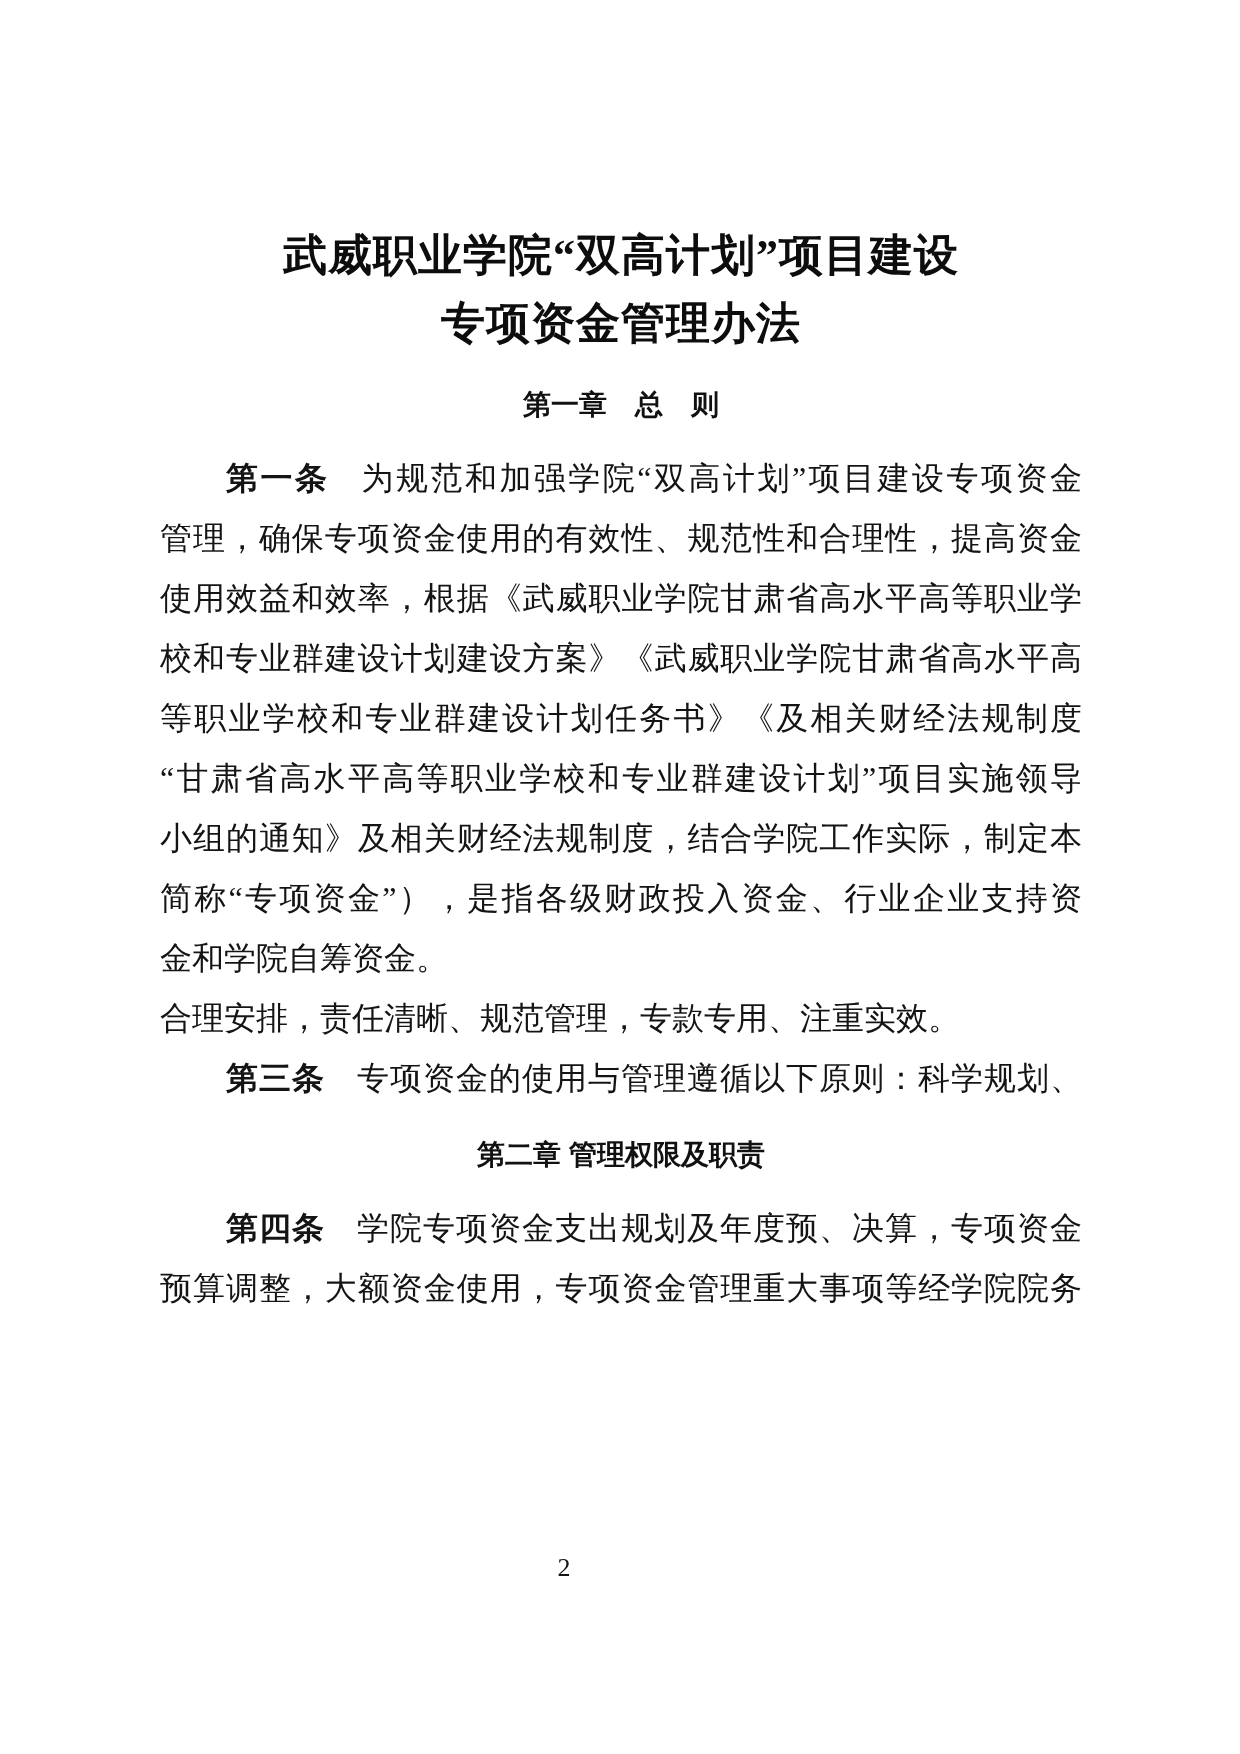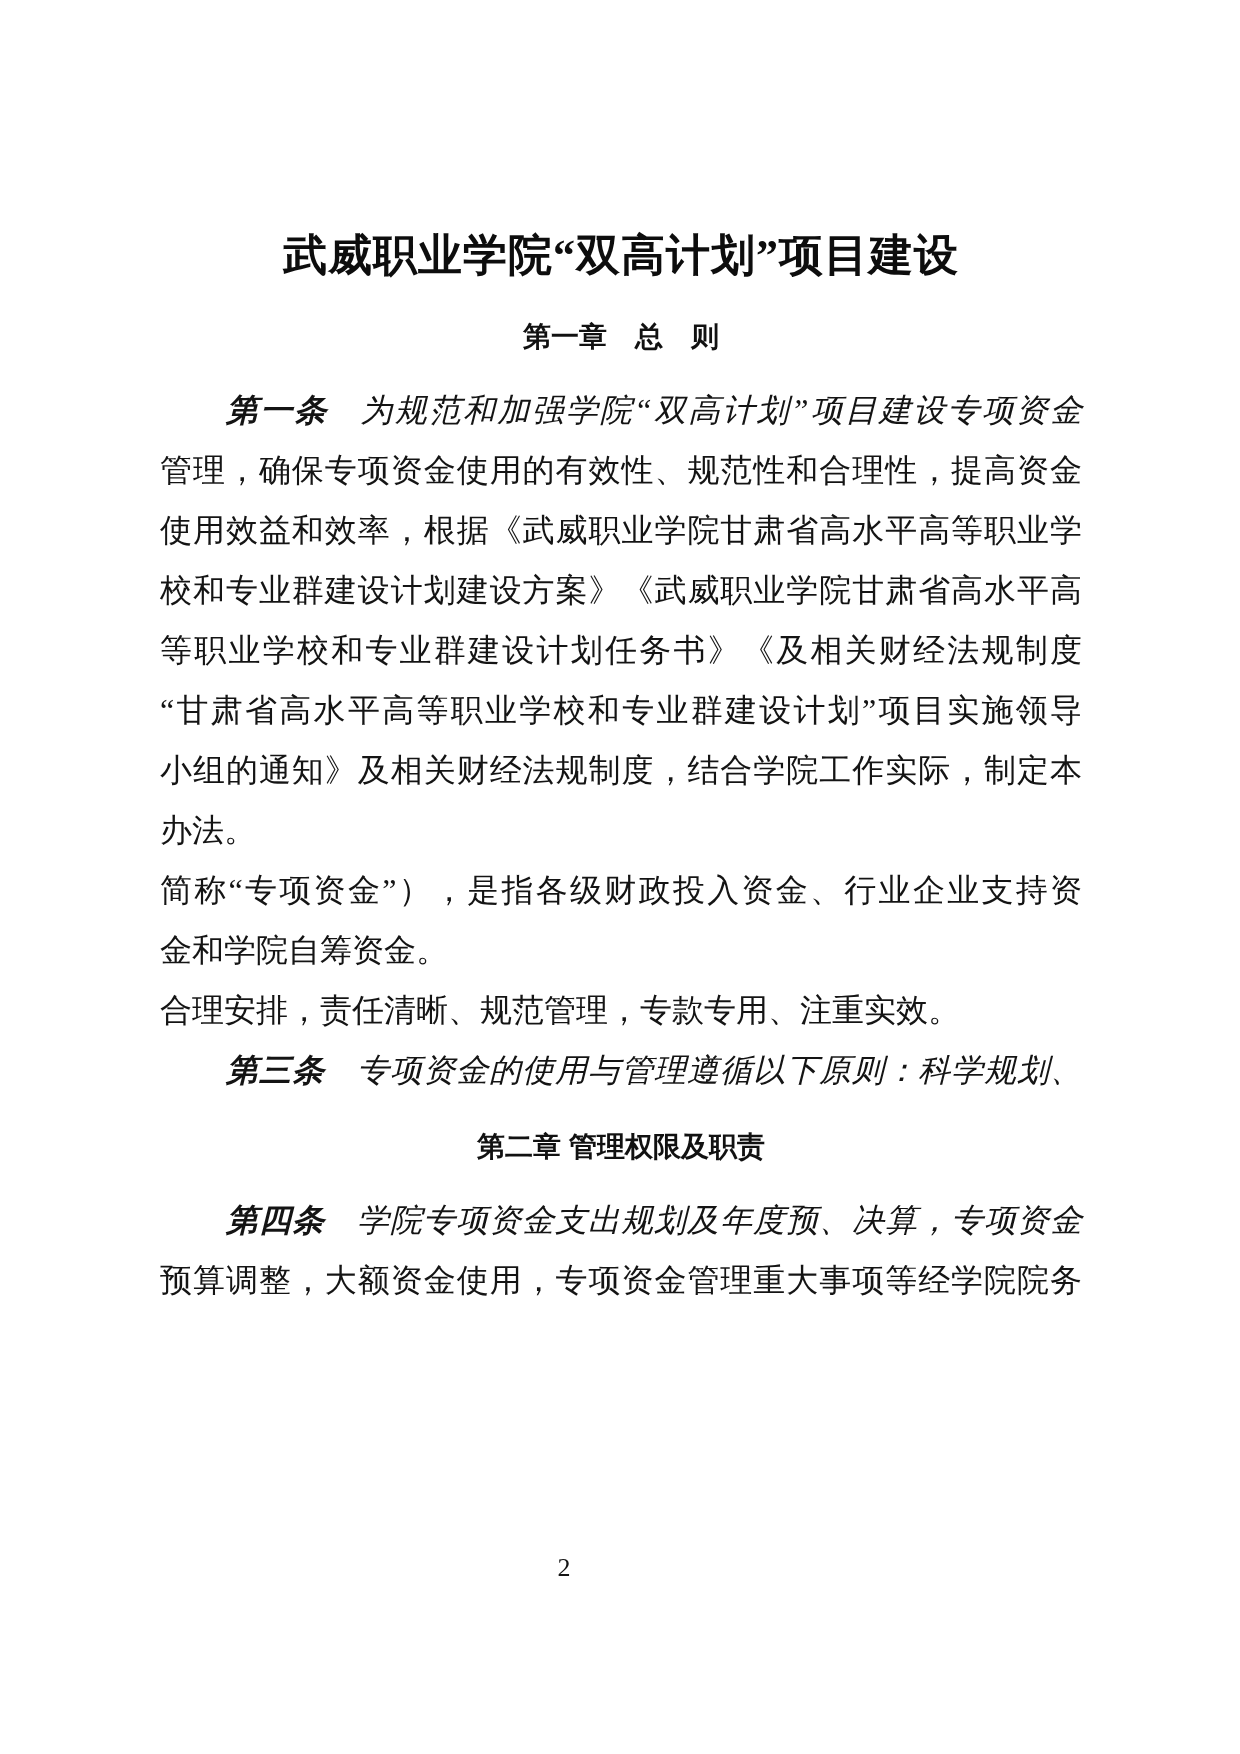--- a/index.html
+++ b/index.html
@@ -44,21 +44,21 @@
     margin-top: 14px;
     font-size: 32px;
   }
   .body-line {
     line-height: 60px;
     white-space: nowrap;
     text-align: justify;
   }
   .line-full  { text-align-last: justify; white-space: normal; }
   .line-end   { text-align-last: left;    white-space: normal; }
-  .line-first { padding-left: 66px; font-style: italic; }
+  .line-first { padding-left: 66px; }
   .article-lead {
     font-weight: 700;
     margin-right: 32px;
   }
   .page-number {
     position: absolute;
     left: 0;
     top: 1548px;
     width: 100%;
     text-align: center;
@@ -67,31 +67,31 @@
     color: #141414;
   }
 </style>
 </head>
 <body>
 
 <div class="page">
   <div class="content">
     <div class="doc-title">
       <div>武威职业学院“双高计划”项目建设</div>
+      <div>专项资金管理办法</div>
     </div>
     <div class="doc-body">
         <div class="chapter-heading">第一章　总　则</div>
         <div class="body-line line-full line-first"><span class="article-lead">第一条</span><span>为规范和加强学院“双高计划”项目建设专项资金</span></div>
         <div class="body-line line-full"><span>管理，确保专项资金使用的有效性、规范性和合理性，提高资金</span></div>
         <div class="body-line line-full"><span>使用效益和效率，根据《武威职业学院甘肃省高水平高等职业学</span></div>
         <div class="body-line line-full"><span>校和专业群建设计划建设方案》《武威职业学院甘肃省高水平高</span></div>
         <div class="body-line line-full"><span>等职业学校和专业群建设计划任务书》《及相关财经法规制度</span></div>
         <div class="body-line line-full"><span>“甘肃省高水平高等职业学校和专业群建设计划”项目实施领导</span></div>
         <div class="body-line line-full"><span>小组的通知》及相关财经法规制度，结合学院工作实际，制定本</span></div>
-        <div class="body-line line-end"><span>办法。</span></div>
         <div class="body-line line-full"><span>简称“专项资金”），是指各级财政投入资金、行业企业支持资</span></div>
         <div class="body-line line-end"><span>金和学院自筹资金。</span></div>
         <div class="body-line line-end"><span>合理安排，责任清晰、规范管理，专款专用、注重实效。</span></div>
         <div class="body-line line-full line-first"><span class="article-lead">第三条</span><span>专项资金的使用与管理遵循以下原则：科学规划、</span></div>
         <div class="chapter-heading">第二章 管理权限及职责</div>
         <div class="body-line line-full line-first"><span class="article-lead">第四条</span><span>学院专项资金支出规划及年度预、决算，专项资金</span></div>
         <div class="body-line line-full"><span>预算调整，大额资金使用，专项资金管理重大事项等经学院院务</span></div>
       </div>
   </div>
   <div class="page-number">2</div>

